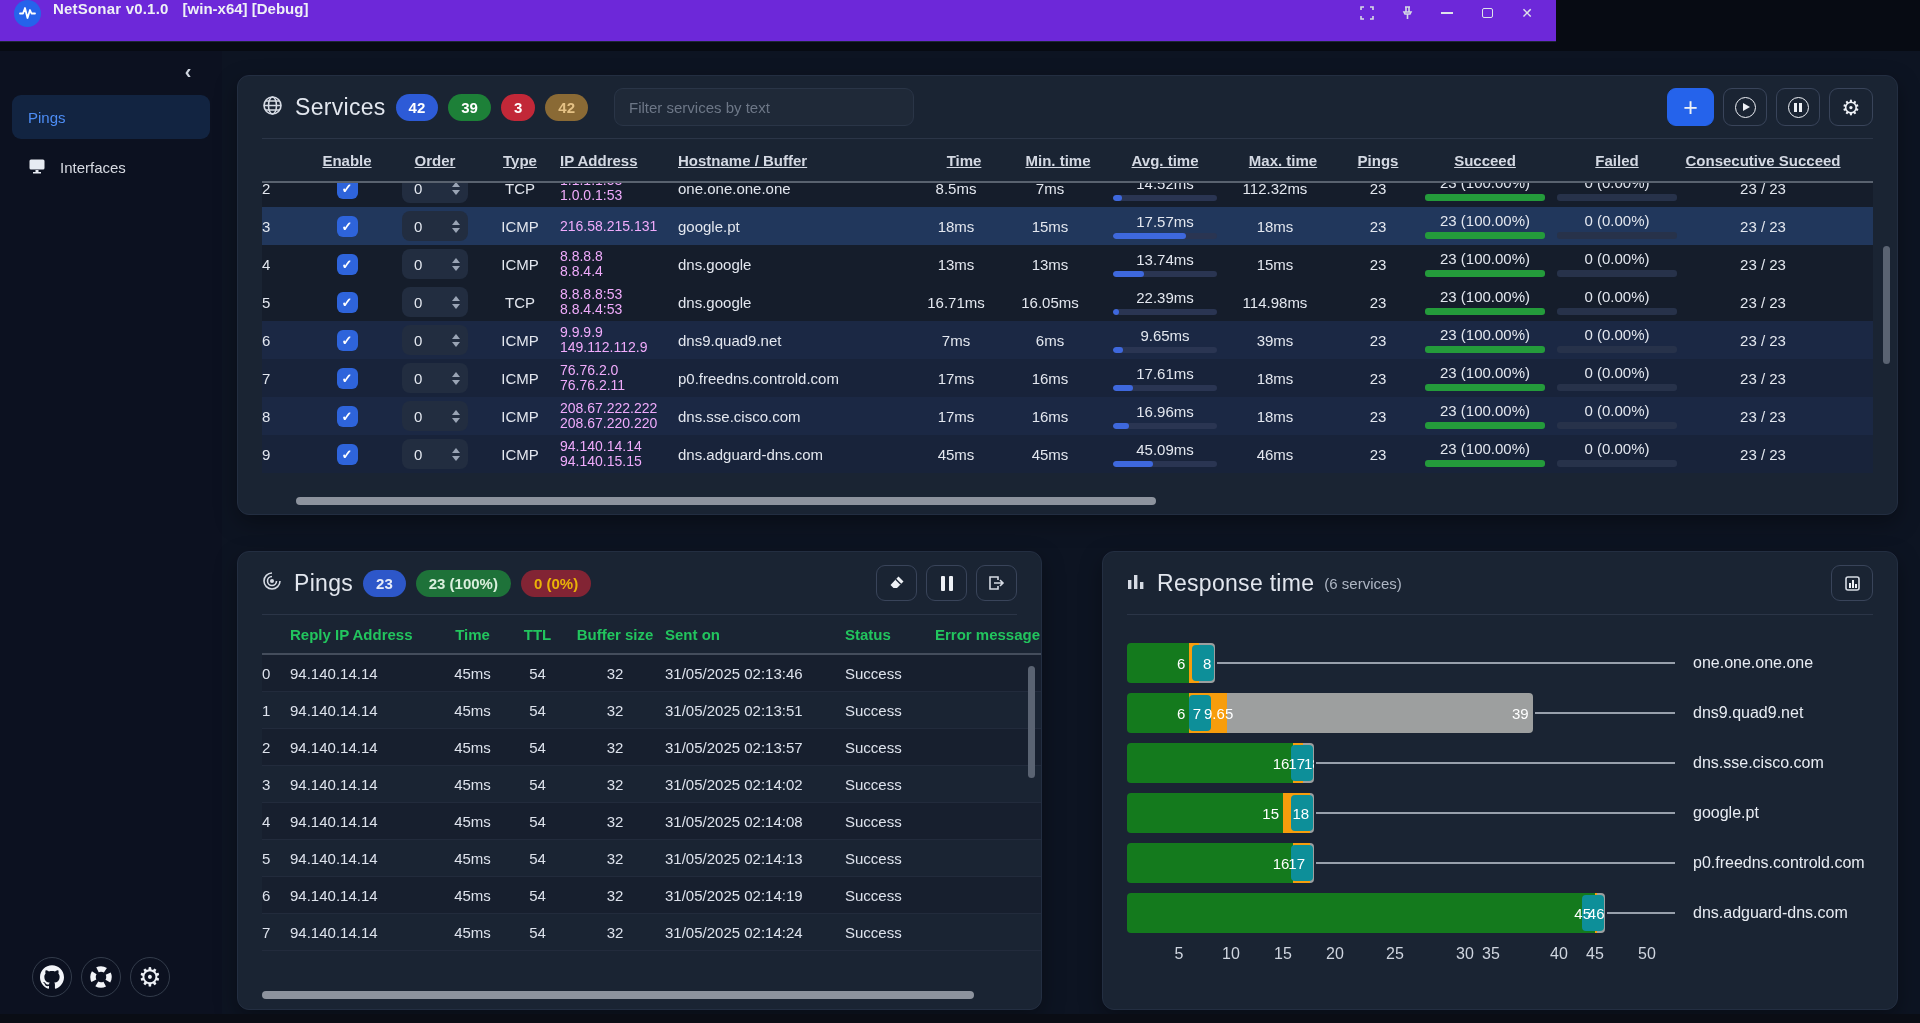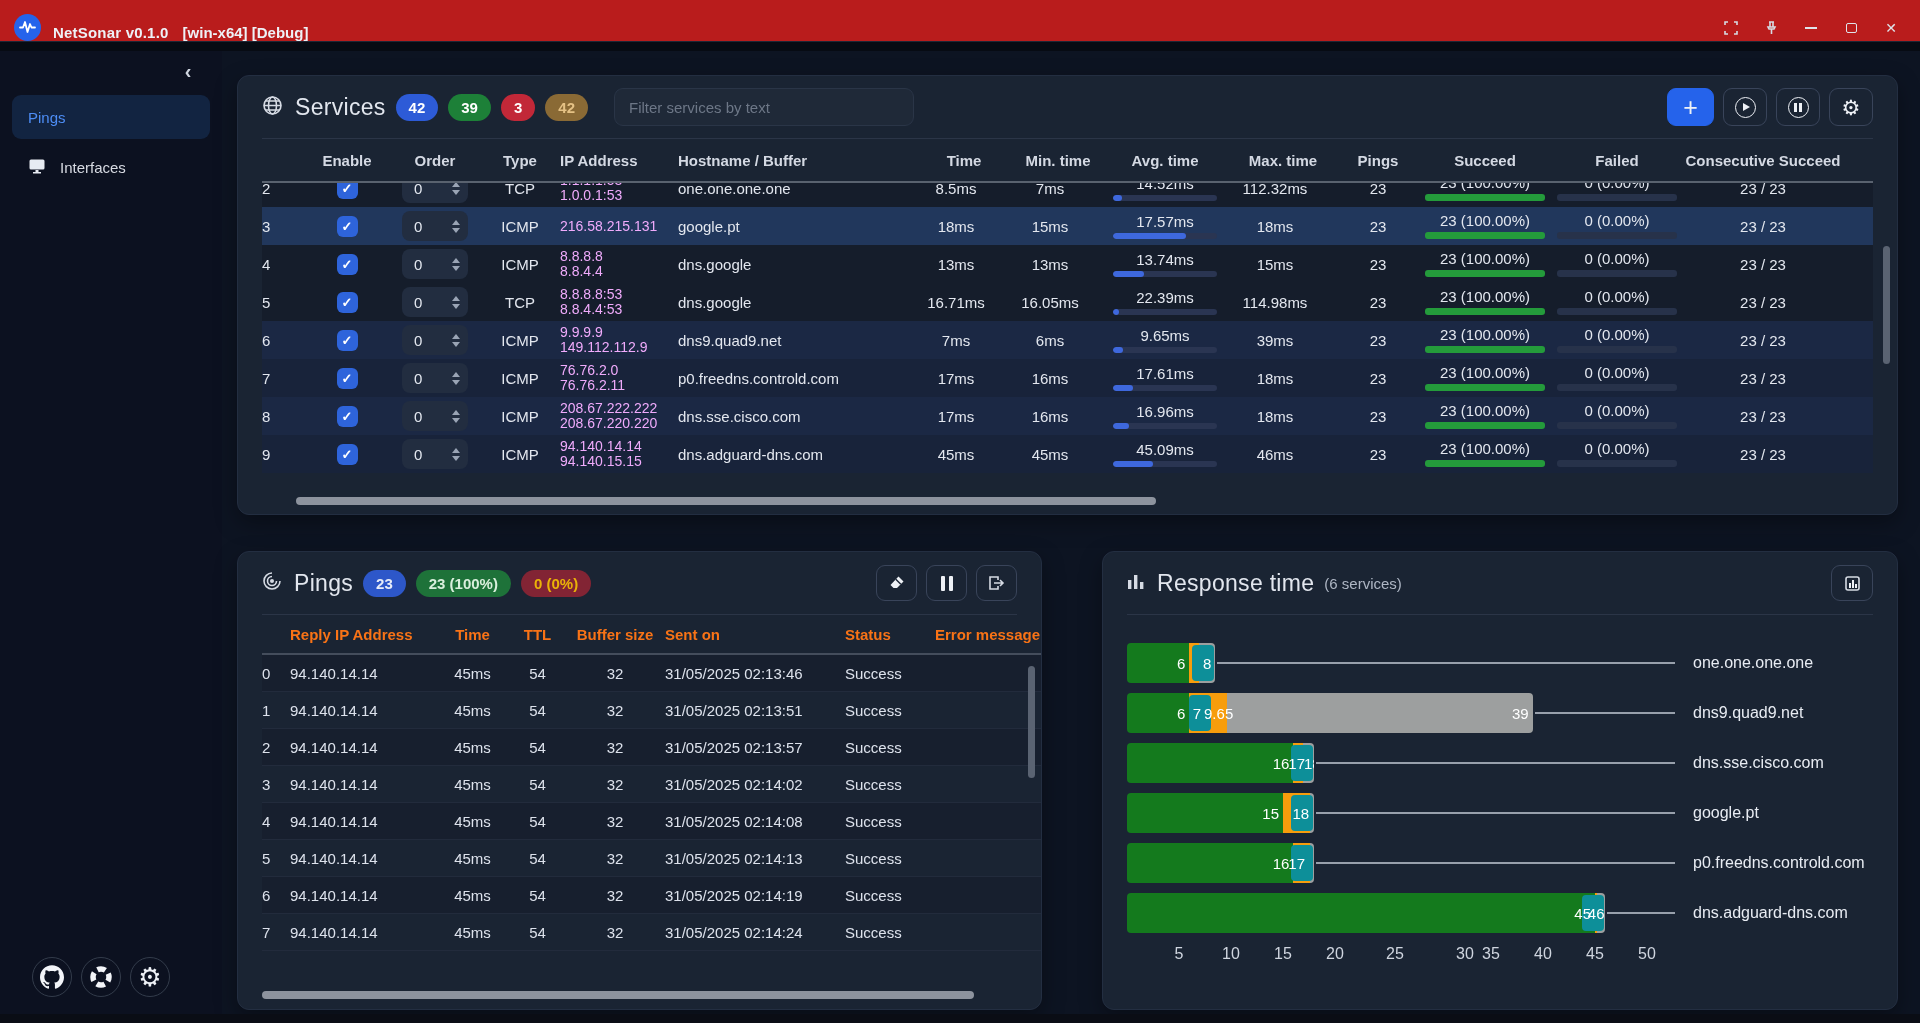--- a/index.html
+++ b/index.html
@@ -5,23 +5,23 @@
   * { margin:0; padding:0; box-sizing:border-box; }
   html,body { width:1920px; height:1023px; overflow:hidden; }
   body {
     background:#070b13;
     font-family:"Liberation Sans", sans-serif;
     color:#e5e9f0;
     position:relative;
   }
   
   .titlebar {
-    position:absolute; left:0; top:8; width:1920px; height:42px;
-    background:#b91c1c; border-bottom:1px solid #1e2635;
-    display:flex; align-items:flex-end; padding:0 14px;
+    position:absolute; left:0; top:8; width:1556px; height:42px;
+    background:#6d28d9; border-bottom:1px solid #1e2635;
+    display:flex; align-items:flex-start; padding:0 14px;
   }
   .logo {
     width:27px; height:27px; border-radius:50%; background:#2563eb;
     display:flex; align-items:center; justify-content:center; margin-right:12px;
   }
   .app-title { font-size:15px; font-weight:700; color:#eef1f6; letter-spacing:.2px; }
   .app-build { font-size:15px; font-weight:700; color:#eef1f6; margin-left:14px; }
   .win-controls { margin-left:auto; display:flex; align-items:center; gap:10px; }
   .win-btn {
     width:30px; height:26px; display:flex; align-items:center; justify-content:center;
@@ -84,21 +84,21 @@
   .pause-big { display:flex; gap:4px; }
   .pause-big i { display:block; width:4px; height:15px; background:#eef1f6; border-radius:1px; }
   .gear-glyph { font-size:21px; color:#eef1f6; line-height:1; }
   
   .svc-grid { --cols: 42px 86px 90px 80px 118px 240px 92px 96px 118px 118px 72px 142px 122px 170px; }
   .svc-colhdr {
     display:grid; grid-template-columns:var(--cols); align-items:center;
     height:44px; margin:0 24px; border-bottom:2px solid #59626f;
     font-size:15px; font-weight:700; color:#d4d9e3;
   }
-  .svc-colhdr > div { text-align:center; }
+  .svc-colhdr > div { text-align:center;text-decoration:underline; }
   .svc-colhdr > div.left { text-align:left; }
   .svc-viewport { height:290px; margin:0 24px; overflow:hidden; position:relative; }
   .svc-rows { margin-top:-14px; }
   .svc-row {
     display:grid; grid-template-columns:var(--cols); align-items:center; height:38px;
     font-size:15px; color:#e3e7ef;
   }
   .svc-row.r-dark  { background:#151d2b; }
   .svc-row.r-tint  { background:#1b2844; }
   .svc-row.r-tint2 { background:#18233a; }
@@ -126,21 +126,21 @@
   .track.green-full { background:#249b3b; }
   .track.wide { width:120px; height:7px; }
   .track.empty { background:#27324a; }
   .hscroll { position:absolute; left:58px; bottom:9px; width:860px; height:8px; border-radius:4px; background:#8d939e; }
   .vscroll-svc { position:absolute; right:7px; top:170px; width:7px; height:118px; border-radius:4px; background:#5a6372; }
   
   .png-grid { --pcols: 28px 145px 75px 55px 100px 180px 90px 110px; }
   .png-colhdr {
     display:grid; grid-template-columns:var(--pcols); align-items:center;
     height:40px; margin:0 0 0 24px; border-bottom:2px solid #444d5c;
-    font-size:15px; font-weight:700; color:#f97316;
+    font-size:15px; font-weight:700; color:#22c55e;
   }
   .png-colhdr > div { text-align:center; white-space:nowrap; }
   .png-colhdr > div.left { text-align:left; }
   .png-viewport { height:300px; margin-left:24px; overflow:hidden; position:relative; }
   .png-row {
     display:grid; grid-template-columns:var(--pcols); align-items:center; height:37px;
     font-size:15px; color:#dde2ec; border-bottom:1px solid #222b3c;
   }
   .png-row:nth-child(odd) { background:#171f2e; }
   .png-row > div { text-align:center; }
@@ -838,20 +838,20 @@
         </div>
       </div>
     <div class="axis" id="chart-axis">
         <span class="tick" style="left: 52px;">5</span>
         <span class="tick" style="left: 104px;">10</span>
         <span class="tick" style="left: 156px;">15</span>
         <span class="tick" style="left: 208px;">20</span>
         <span class="tick" style="left: 260px; margin-left: 8px;">25</span>
         <span class="tick" style="left: 312px; margin-left: 26px;">30</span>
         <span class="tick" style="left: 364px;">35</span>
-        <span class="tick" style="left: 416px;">40</span>
+        <span class="tick" style="left: 432px;">40</span>
         <span class="tick" style="left: 468px;">45</span>
         <span class="tick" style="left: 520px;">50</span>
       </div>
   </div>
 
 </div>
 <div class="bottom-strip"></div>
 
 </body></html>

